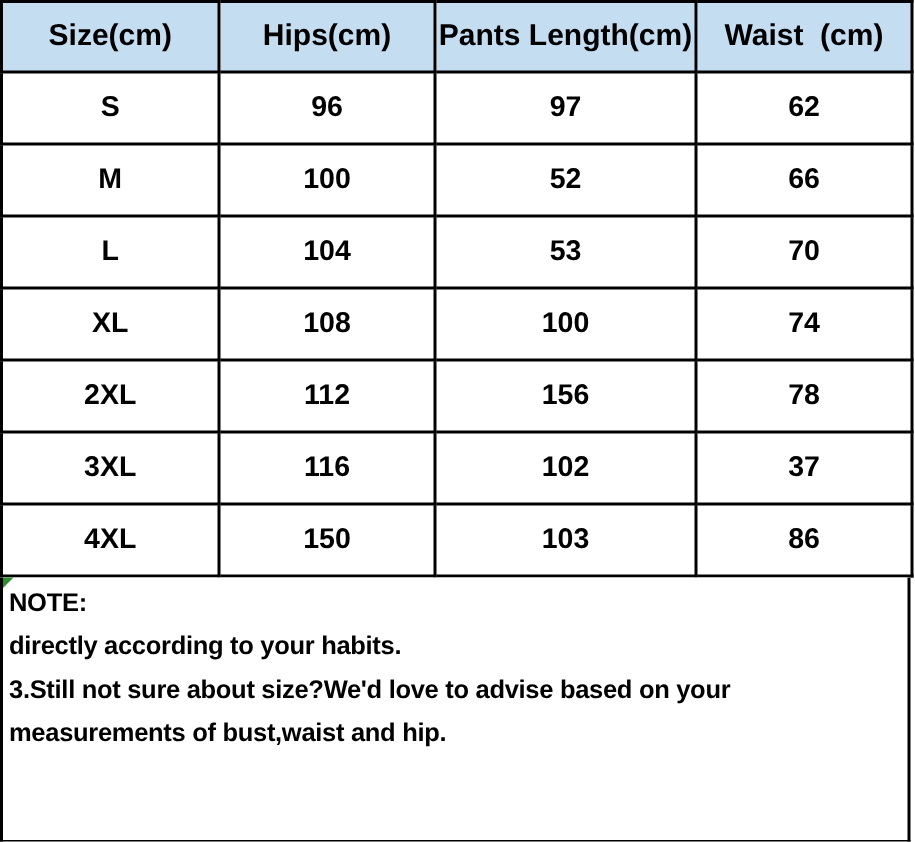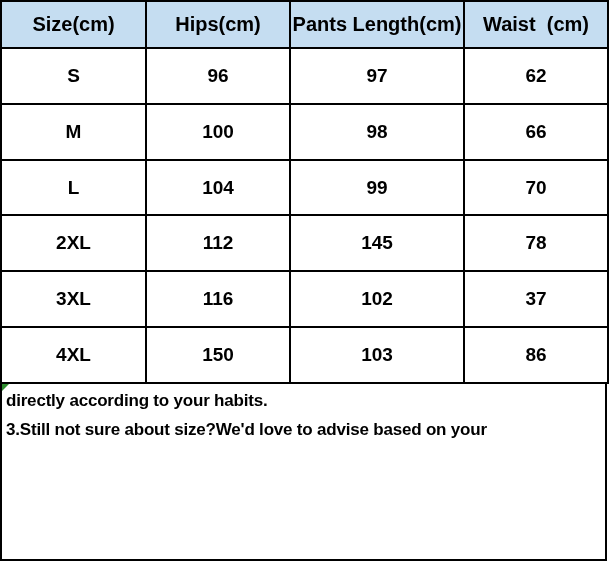--- a/index.html
+++ b/index.html
@@ -91,49 +91,57 @@
     <tbody id="table-body">
         <tr>
           <td>S</td>
           <td>96</td>
           <td>97</td>
           <td>62</td>
         </tr>
         <tr>
           <td>M</td>
           <td>100</td>
-          <td>98</td>
+          <td>52</td>
           <td>66</td>
         </tr>
         <tr>
           <td>L</td>
           <td>104</td>
-          <td>99</td>
+          <td>53</td>
           <td>70</td>
+        </tr>
+        <tr>
+          <td>XL</td>
+          <td>108</td>
+          <td>100</td>
+          <td>74</td>
         </tr>
         <tr>
           <td>2XL</td>
           <td>112</td>
-          <td>145</td>
+          <td>156</td>
           <td>78</td>
         </tr>
         <tr>
           <td>3XL</td>
           <td>116</td>
           <td>102</td>
           <td>37</td>
         </tr>
         <tr>
           <td>4XL</td>
           <td>150</td>
           <td>103</td>
           <td>86</td>
         </tr>
       </tbody>
   </table>
 
   <div class="note-box">
     <span class="green-corner"></span>
+    <div class="note-line">NOTE:</div>
     <div class="note-line">directly according to your habits.</div>
     <div class="note-line">3.Still not sure about size?We'd love to advise based on your</div>
+    <div class="note-line">measurements of bust,waist and hip.</div>
   </div>
 
 </div>
 
 </body></html>

